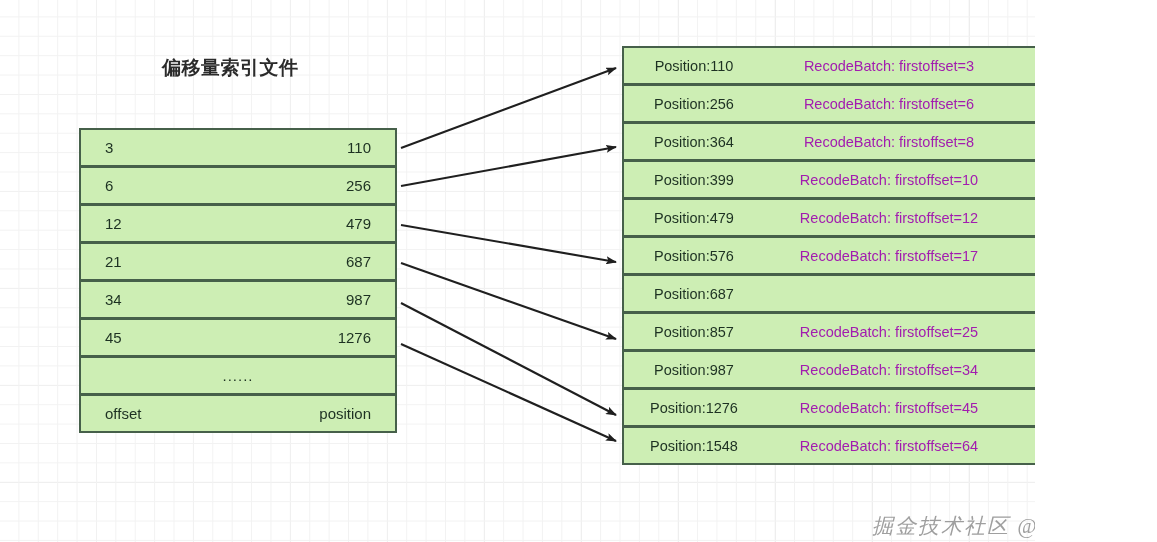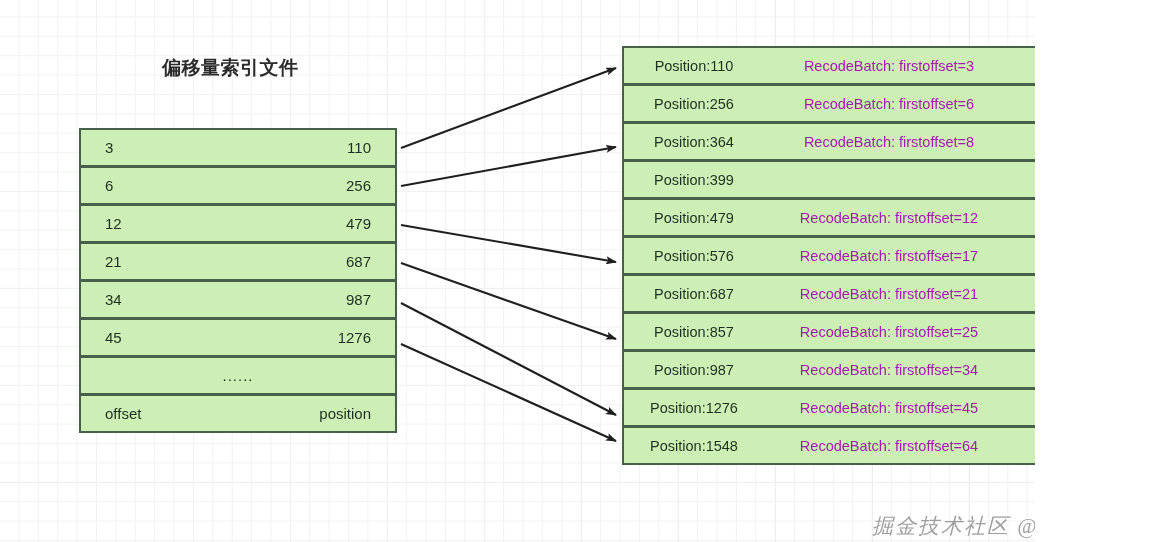--- a/index.html
+++ b/index.html
@@ -183,32 +183,32 @@
     <div class="log-row">
       <span class="log-pos">Position:256</span>
       <span class="log-batch">RecodeBatch: firstoffset=6</span>
     </div>
     <div class="log-row">
       <span class="log-pos">Position:364</span>
       <span class="log-batch">RecodeBatch: firstoffset=8</span>
     </div>
     <div class="log-row">
       <span class="log-pos">Position:399</span>
+      <span class="log-batch">RecodeBatch: firstoffset=10</span>
     </div>
     <div class="log-row">
       <span class="log-pos">Position:479</span>
       <span class="log-batch">RecodeBatch: firstoffset=12</span>
     </div>
     <div class="log-row">
       <span class="log-pos">Position:576</span>
       <span class="log-batch">RecodeBatch: firstoffset=17</span>
     </div>
     <div class="log-row">
       <span class="log-pos">Position:687</span>
-      <span class="log-batch">RecodeBatch: firstoffset=21</span>
     </div>
     <div class="log-row">
       <span class="log-pos">Position:857</span>
       <span class="log-batch">RecodeBatch: firstoffset=25</span>
     </div>
     <div class="log-row">
       <span class="log-pos">Position:987</span>
       <span class="log-batch">RecodeBatch: firstoffset=34</span>
     </div>
     <div class="log-row">

